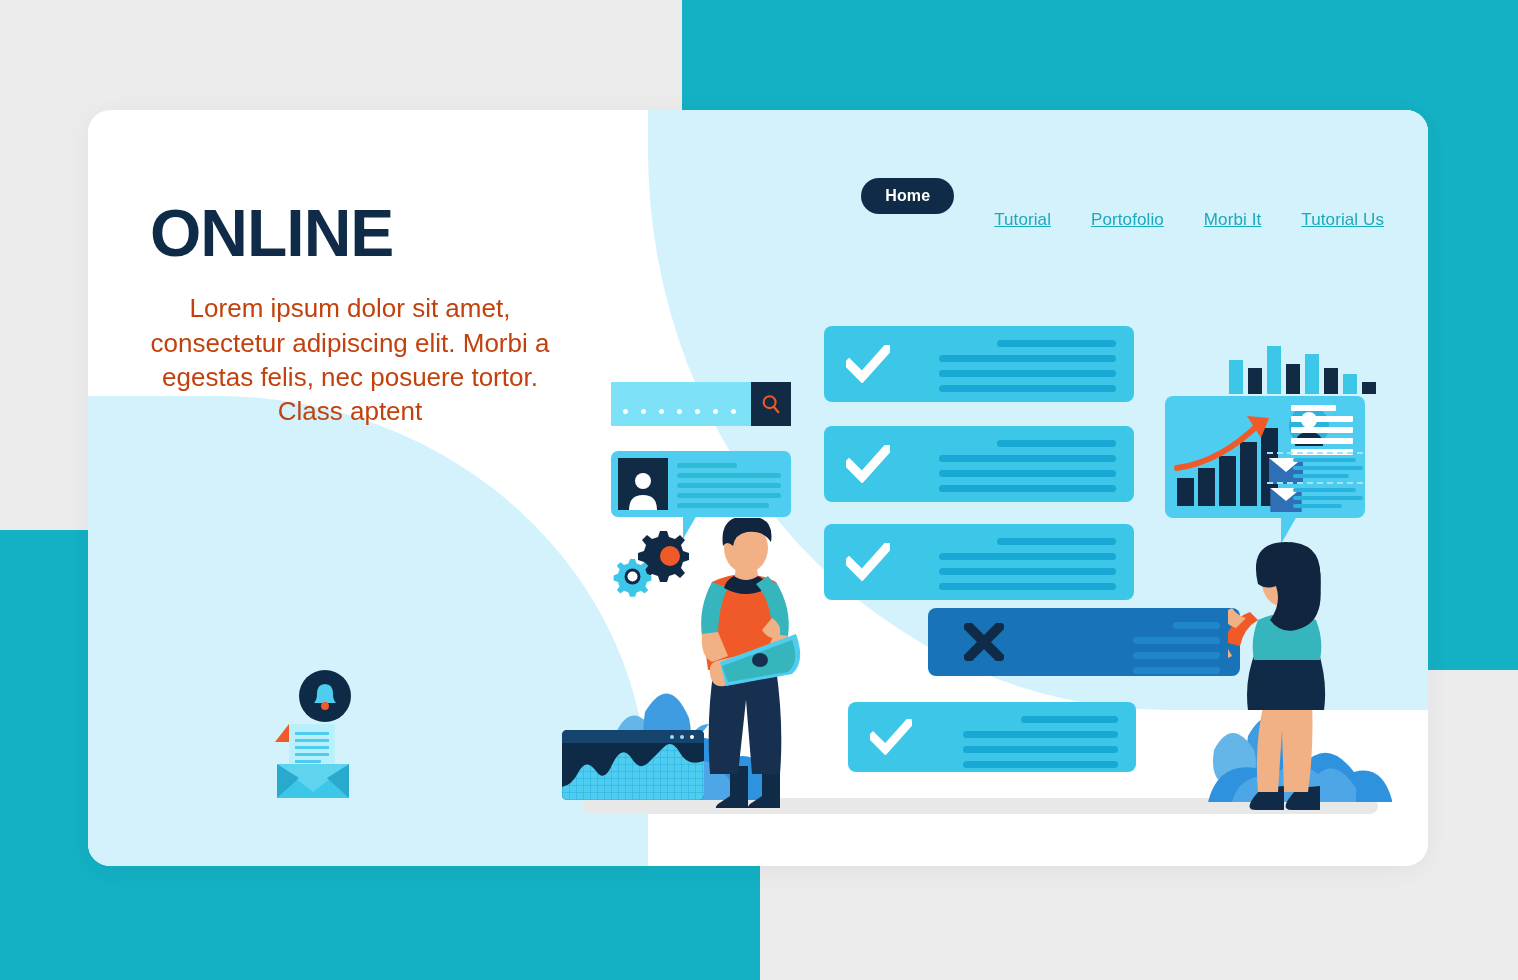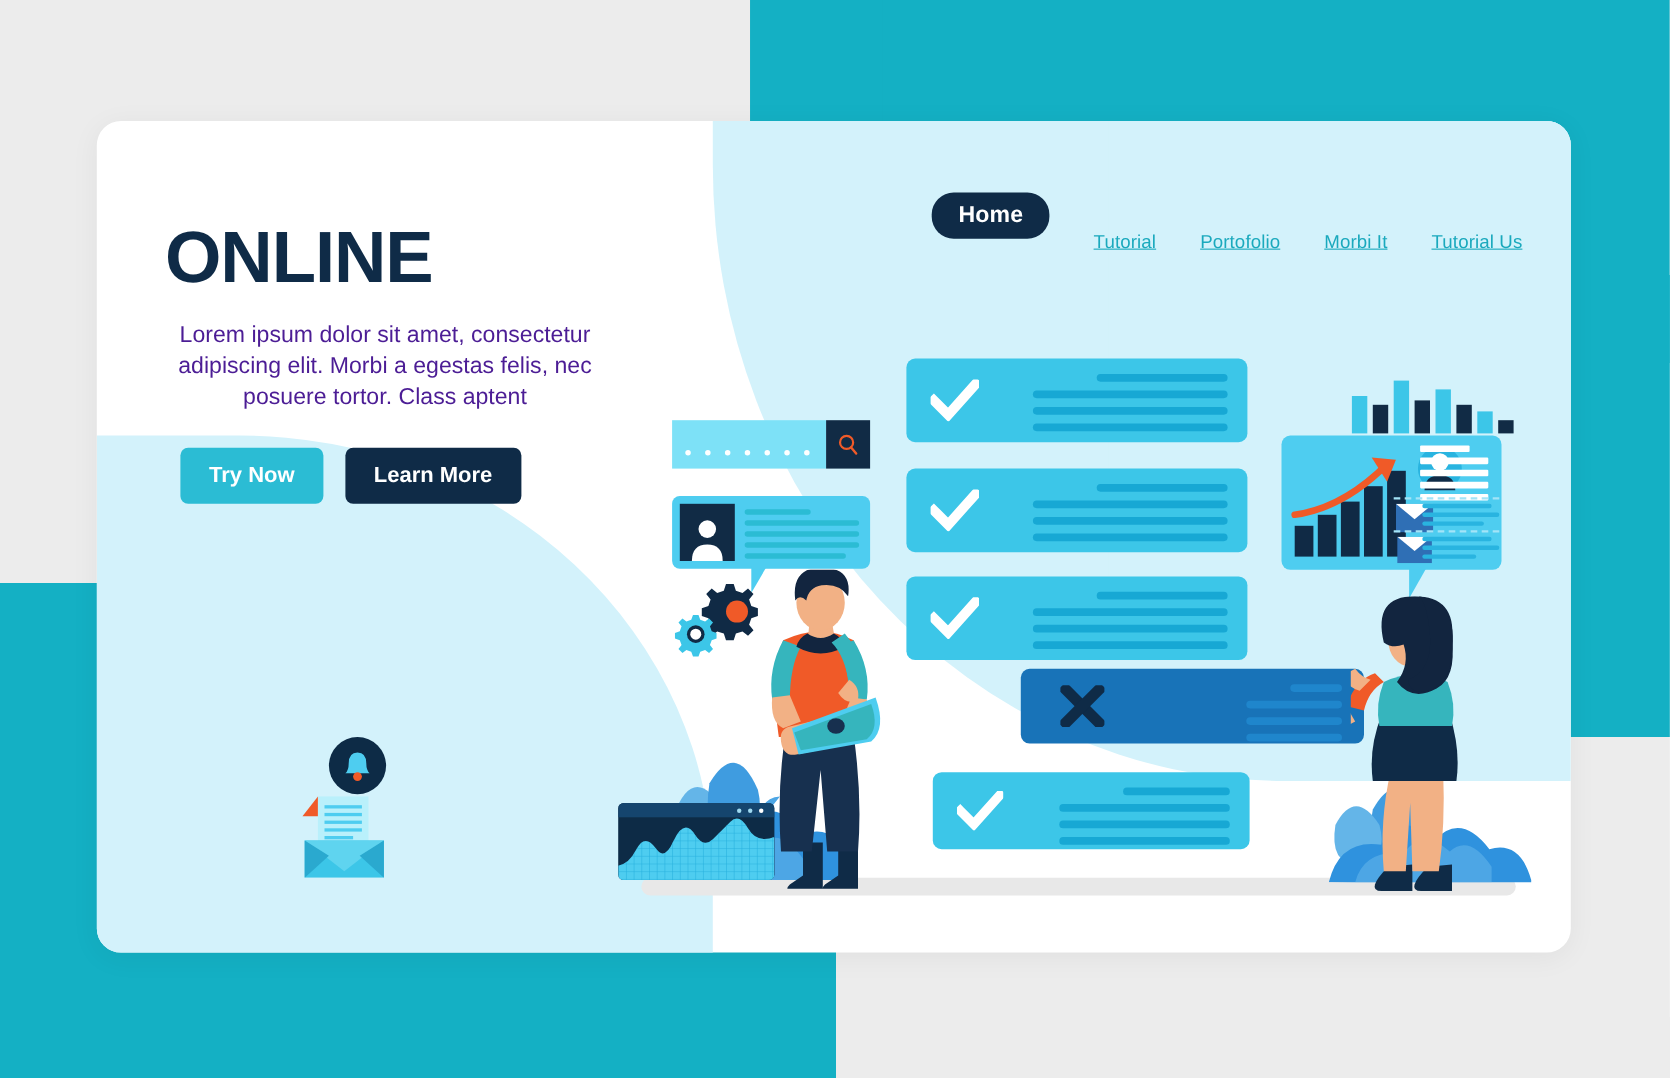--- a/index.html
+++ b/index.html
@@ -57,37 +57,37 @@
     border-top-right-radius:430px 400px;
     border-bottom-left-radius:20px;
   }
 
   
   .nav {
     position:absolute; right:44px; top:52px;
     display:flex; align-items:center; gap:40px; z-index:30;
   }
   .nav-pill {
-    background:#0f2b47; color:#ffffff; font-size:21px; font-weight:bold;
+    background:#0f2b47; color:#ffffff; font-size:16px; font-weight:bold;
     padding:9px 24px; border-radius:20px; letter-spacing:.1px;
   }
   .nav-link {
     color:#1aa9bd; font-size:17px; font-weight:normal; letter-spacing:.1px;margin-top:48px;
   }
 
   
   .hero { position:absolute; left:62px; top:92px; width:440px; z-index:20; }
   .hero h1 {
     font-size:66px; line-height:.96; font-weight:bold;
     color:#0f2b47; letter-spacing:-1px;
   }
   .hero h1 .l2 { color:#2bbcd4; display:block; }
   .hero p {
-    margin-top:26px; font-size:21px; line-height:1.32;
-    color:#4c1d95; text-align:center; width:400px;
+    margin-top:26px; font-size:26px; line-height:1.32;
+    color:#c2410c; text-align:center; width:400px;
   }
   .btn-row { margin-top:32px; display:flex; gap:20px; padding-left:14px; }
   .btn {
     font-size:20px; font-weight:bold; color:#ffffff;
     padding:14px 26px; border-radius:7px; border:none; cursor:pointer;
   }
   .btn-primary { background:#2bbcd4; }
   .btn-dark { background:#0f2b47; }
 
   
@@ -207,24 +207,20 @@
       <a class="nav-link" href="#">Portofolio</a>
       <a class="nav-link" href="#">Morbi It</a>
       <a class="nav-link" href="#">Tutorial Us</a>
     </nav>
 
     <div class="hero">
       <h1>
         <span>ONLINE</span>
       </h1>
       <p>Lorem ipsum dolor sit amet, consectetur adipiscing elit. Morbi a egestas felis, nec posuere tortor. Class aptent</p>
-      <div class="btn-row">
-        <button class="btn btn-primary">Try Now</button>
-        <button class="btn btn-dark">Learn More</button>
-      </div>
     </div>
 
     <div class="illus">
 
       <div class="ground"></div>
 
       <svg style="position:absolute;left:495px;top:560px;" width="220" height="130">
         <path d="M30 70 q18 -48 46 -2 q10 40 -22 52 q-34 6 -24 -50z" fill="#64b5e8"></path>
         <path d="M62 42 q24 -40 44 6 q8 34 -20 42 q-32 2 -24 -48z" fill="#3f9ce0"></path>
         <path d="M0 120 q10 -42 48 -34 q14 -36 48 -6 q26 -28 52 8 q30 -10 40 28 l0 14 L0 130z" fill="#2f92de"></path>

